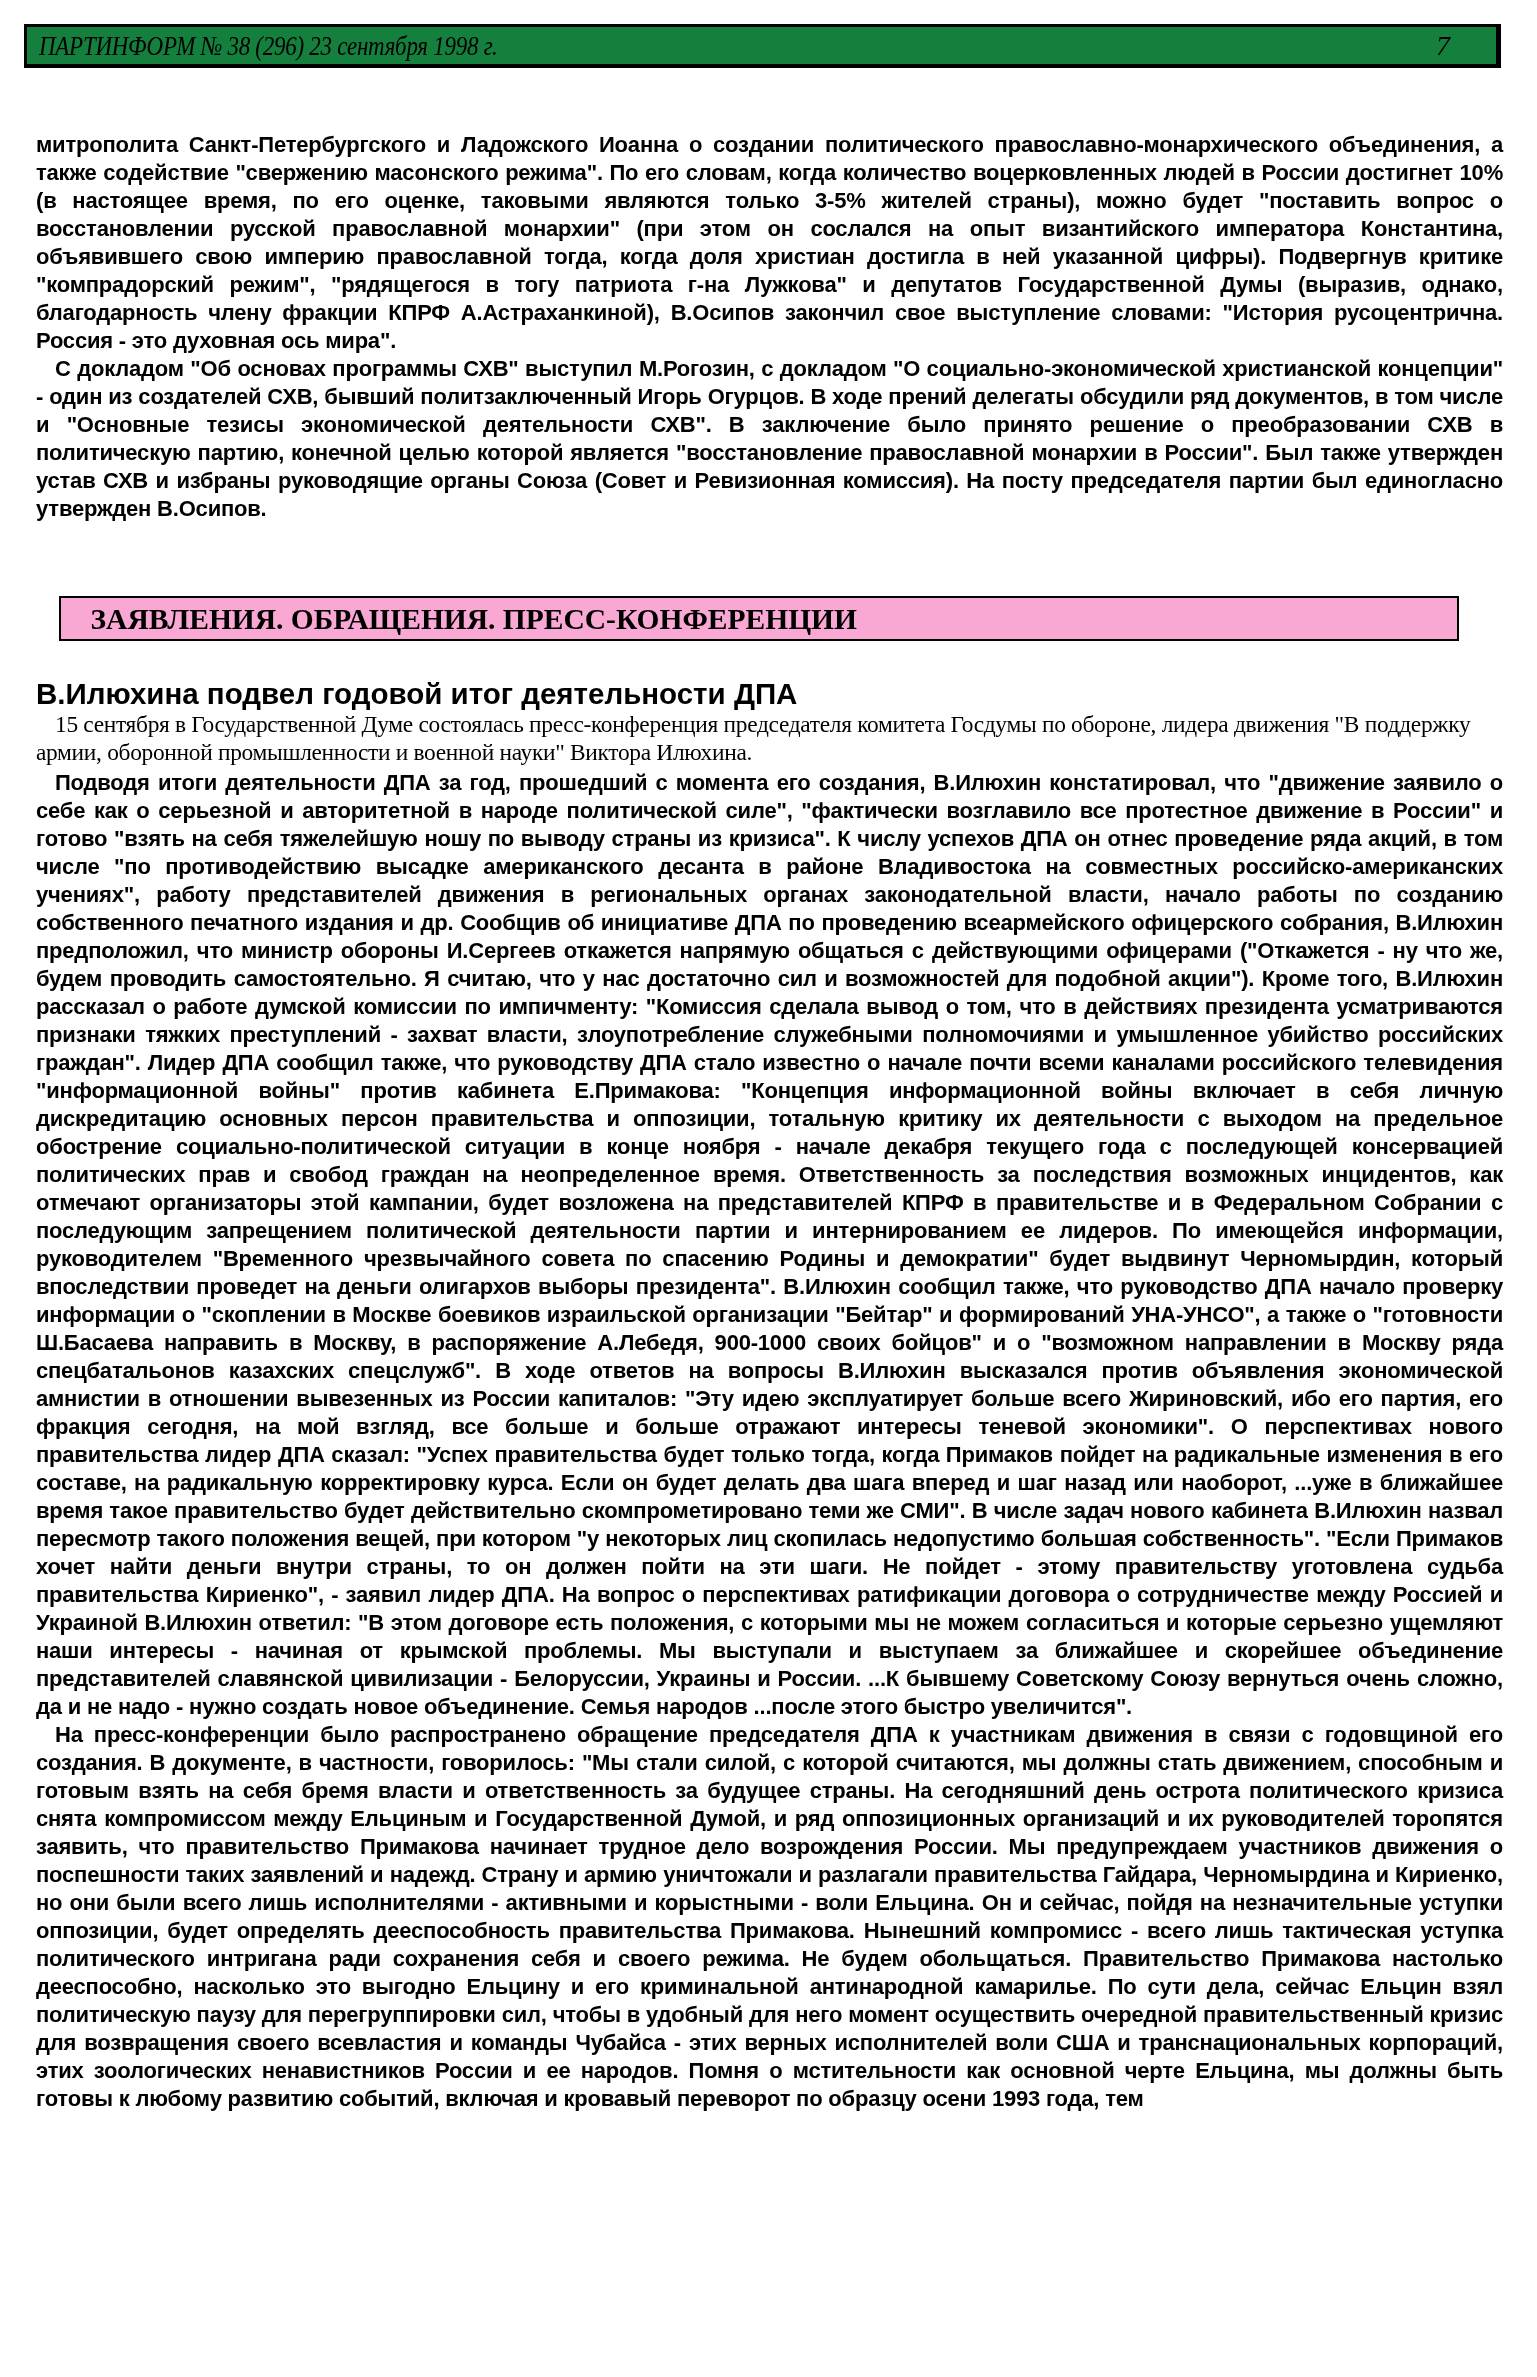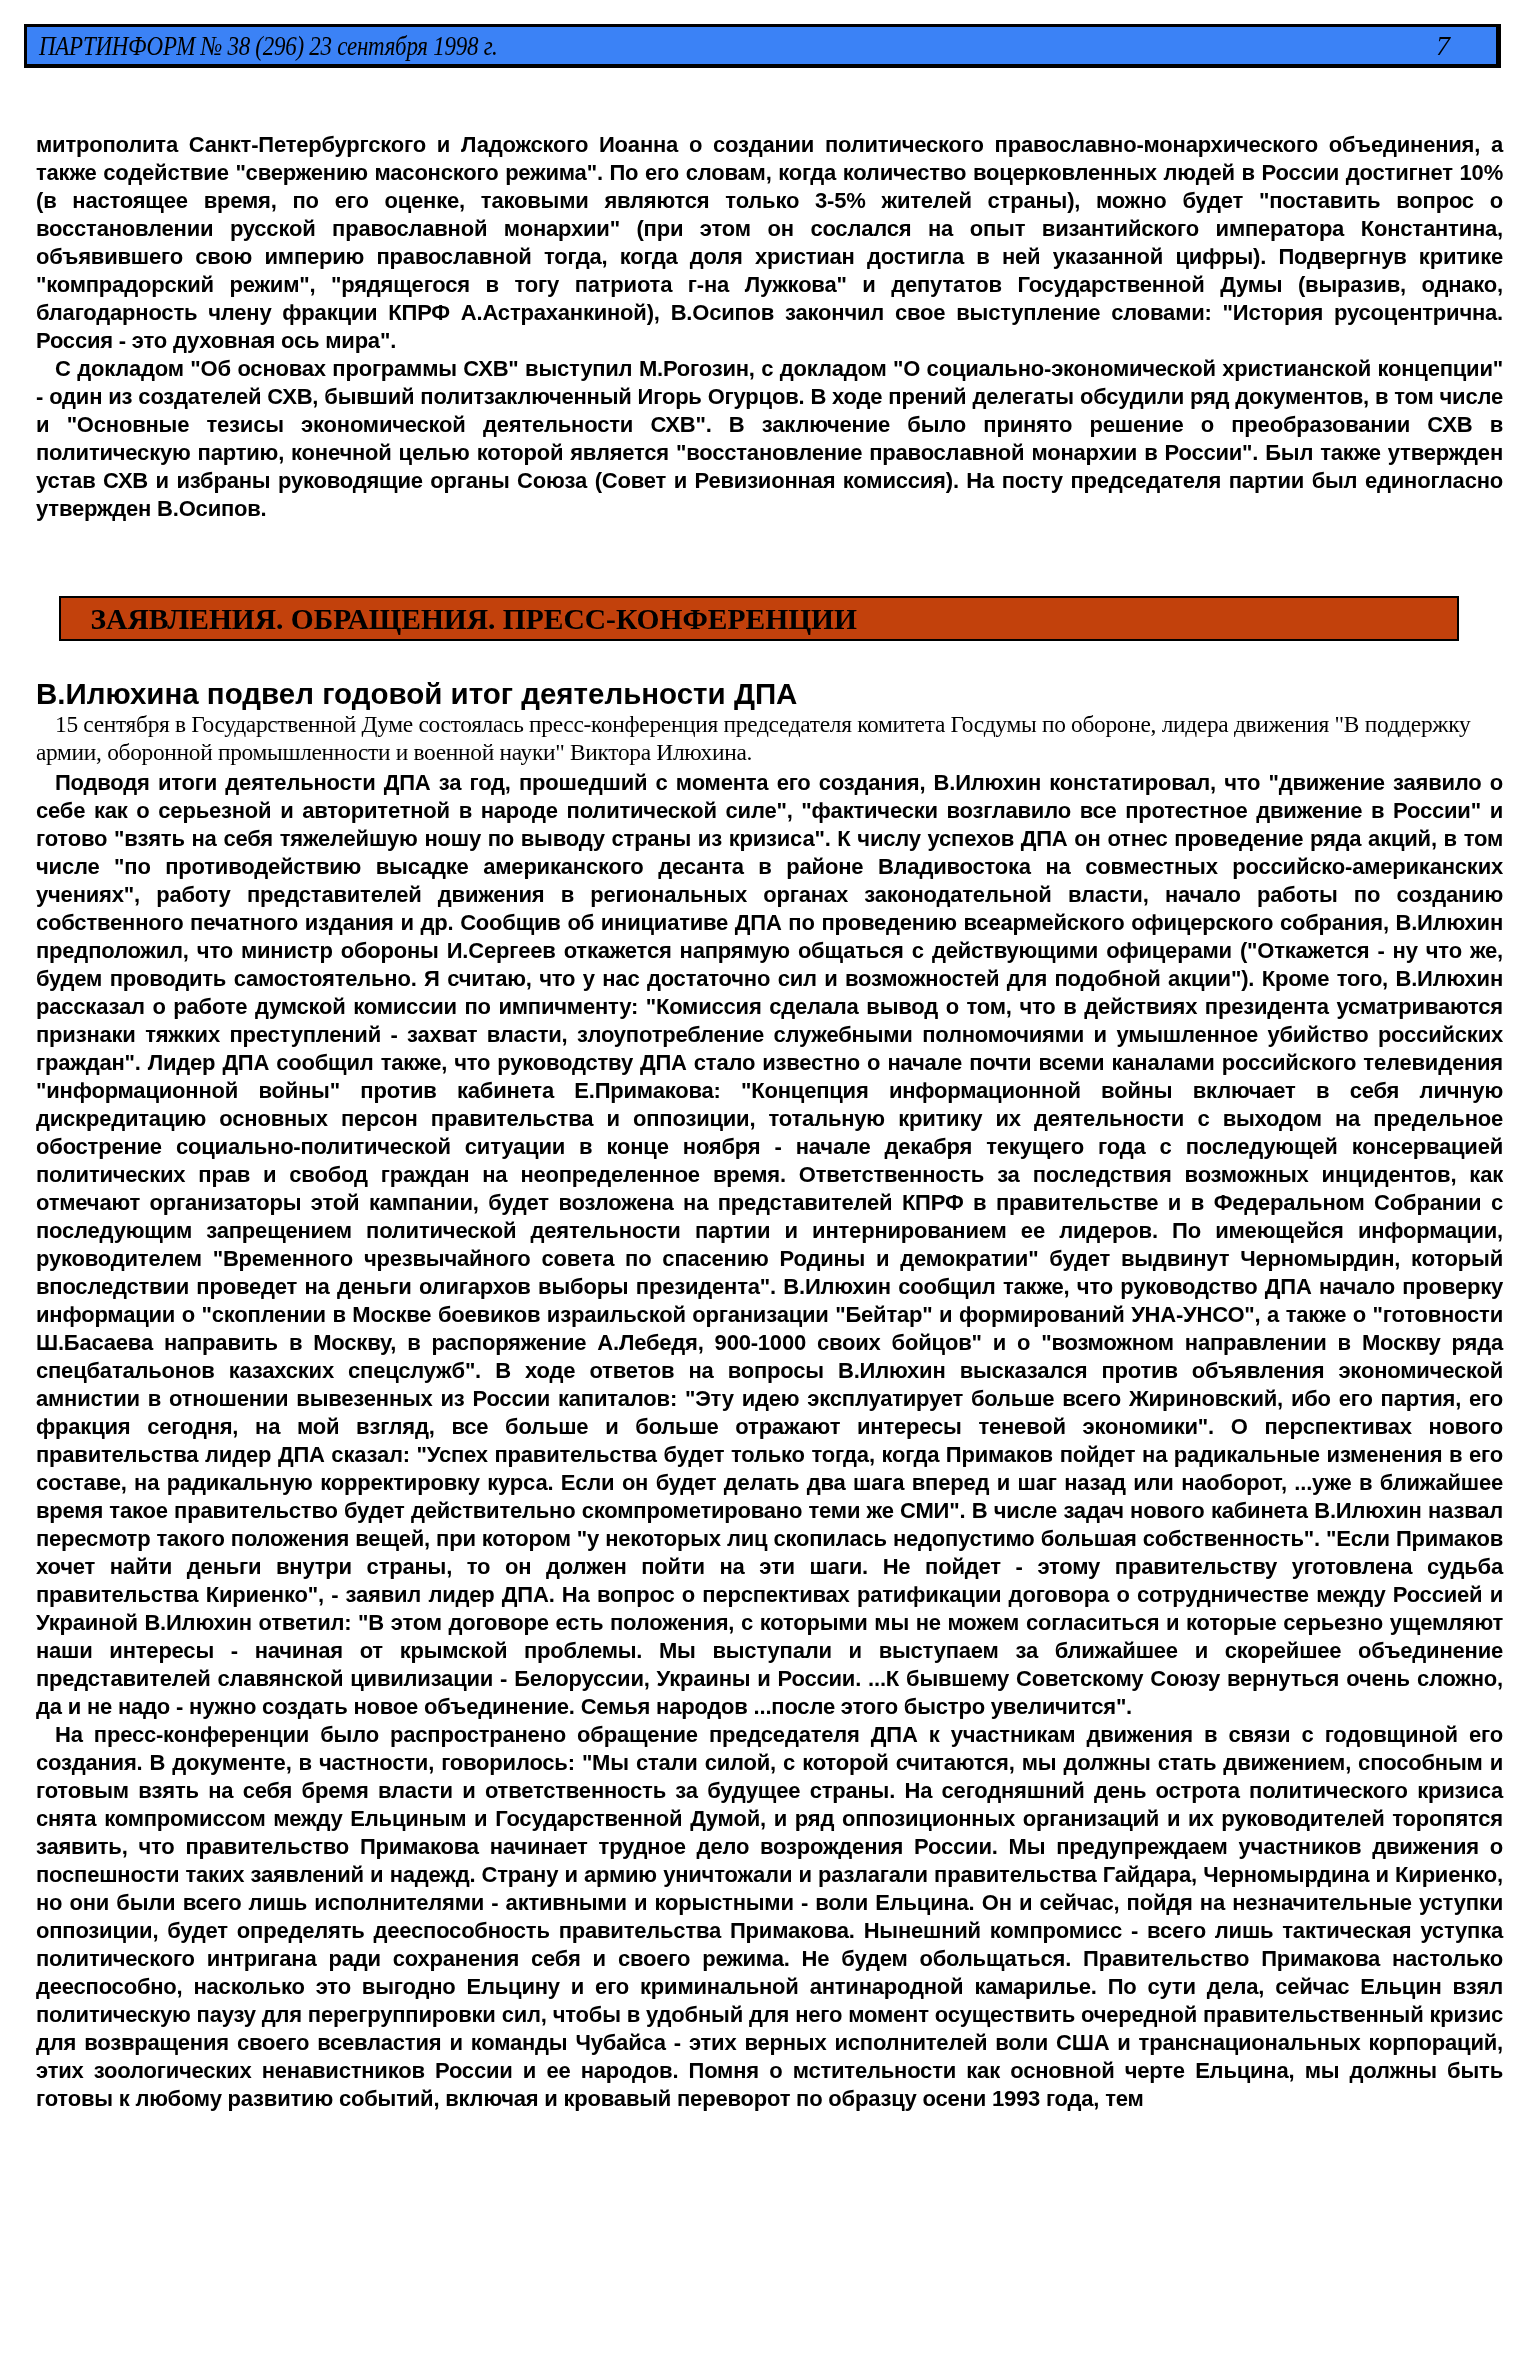--- a/index.html
+++ b/index.html
@@ -11,21 +11,21 @@
     color: #000;
   }
   .header-bar {
     position: absolute;
     left: 24px; top: 24px;
     width: 1477px; height: 44px;
     border: 3.2px solid #000;
     border-bottom-width: 4.5px;
     border-right-width: 5.1px;
     box-sizing: border-box;
-    background: #3b82f6;
+    background: #15803d;
     font-family: "Liberation Serif", serif;
     font-style: italic;
   }
   .header-title {
     position: absolute; left: 11.5px; top: 1.3px;
     font-size: 28px; line-height: 36px;
     letter-spacing: -0.3px;
     transform: scaleX(0.82); transform-origin: left center;
     white-space: nowrap;
   }
@@ -44,21 +44,21 @@
     text-align: justify;
     letter-spacing: -0.2px;
   }
   .body-text p { margin: 0; text-indent: 0; }
   .body-text p.indent { text-indent: 19px; }
   .block1 { top: 131px; }
   .section-box {
     position: absolute;
     left: 59px; top: 596px;
     width: 1400px; height: 45px;
-    background: #c2410c;
+    background: #f9a8d4;
     border: 2.6px solid #000;
     box-sizing: border-box;
   }
   .section-title {
     position: absolute; left: 29.5px; top: 3.8px;
     font-family: "Liberation Serif", serif;
     font-weight: bold;
     font-size: 29.5px; line-height: 35px;
     white-space: nowrap;
   }

